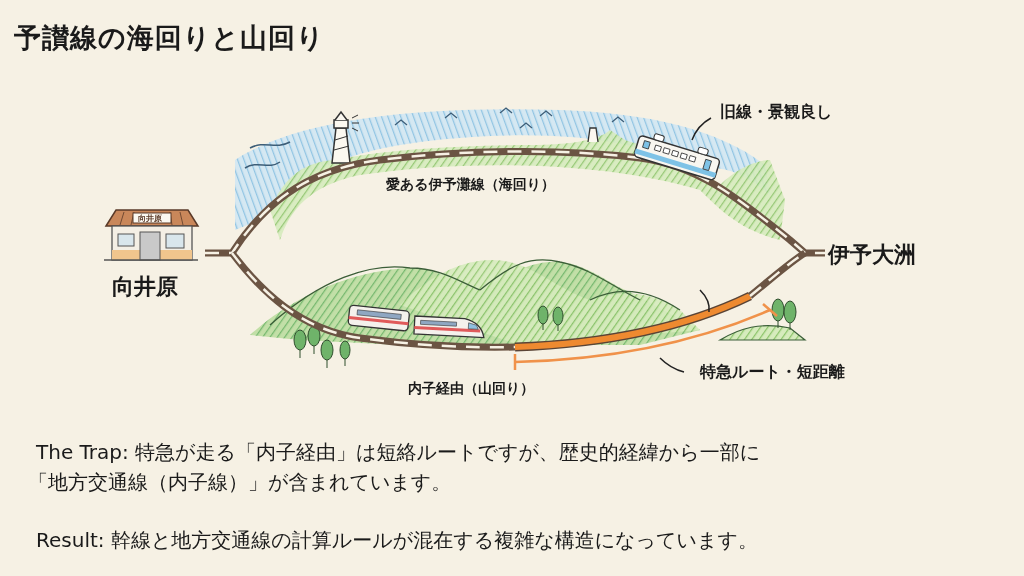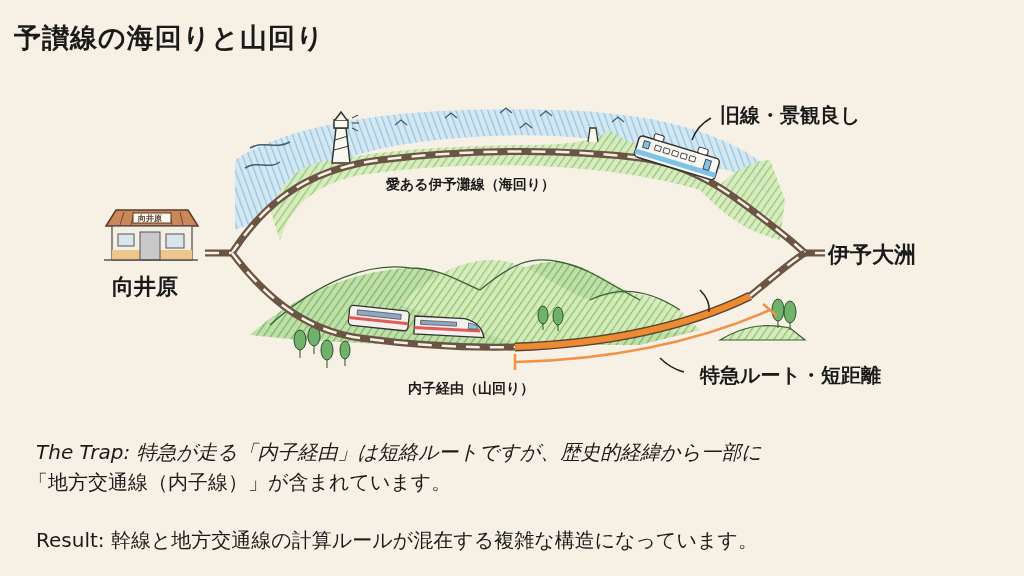--- a/index.html
+++ b/index.html
@@ -8,21 +8,21 @@
     background:#f6f1e4;
     font-family:"DejaVu Sans", "Liberation Sans", sans-serif;
     color:#1a1a1a;
   }
   .title {
     position:absolute; left:14px; top:20px;
     font-size:27px; font-weight:bold; letter-spacing:1px;
   }
   svg.illus { position:absolute; left:0; top:0; }
   .lbl { position:absolute; font-weight:bold; white-space:nowrap; }
-  .lbl-sm { font-size:20px; }
+  .lbl-sm { font-size:16px; }
   .lbl-md { font-size:14px; }
   .lbl-lg { font-size:22px; }
   .lbl-center { text-align:center; line-height:20px; }
   .body-text {
     position:absolute; left:36px; font-size:20px; font-weight:normal;
     line-height:30px; white-space:nowrap;
   }
 </style>
 </head>
 <body>
@@ -175,15 +175,15 @@
 
 <div class="lbl lbl-lg" style="left:112px;top:272px;">向井原</div>
 <div class="lbl lbl-lg" style="left:828px;top:240px;">伊予大洲</div>
 
 <div class="lbl lbl-sm lbl-center" style="left:633px;top:243px;width:120px;">
 </div>
 
 <div class="lbl lbl-sm" style="left:688px;top:362px;padding-left:12px;">特急ルート・短距離</div>
 <div class="lbl lbl-md" style="left:408px;top:380px;">内子経由（山回り）</div>
 
-<div class="body-text" style="top:437px;font-style:italic;">The Trap: 特急が走る「内子経由」は短絡ルートですが、歴史的経緯から一部に</div>
+<div class="body-text" style="top:437px;">The Trap: 特急が走る「内子経由」は短絡ルートですが、歴史的経緯から一部に</div>
 <div class="body-text" style="top:467px;left:28px;">「地方交通線（内子線）」が含まれています。</div>
 <div class="body-text" style="top:525px;">Result: 幹線と地方交通線の計算ルールが混在する複雑な構造になっています。</div>
 
 </body></html>

